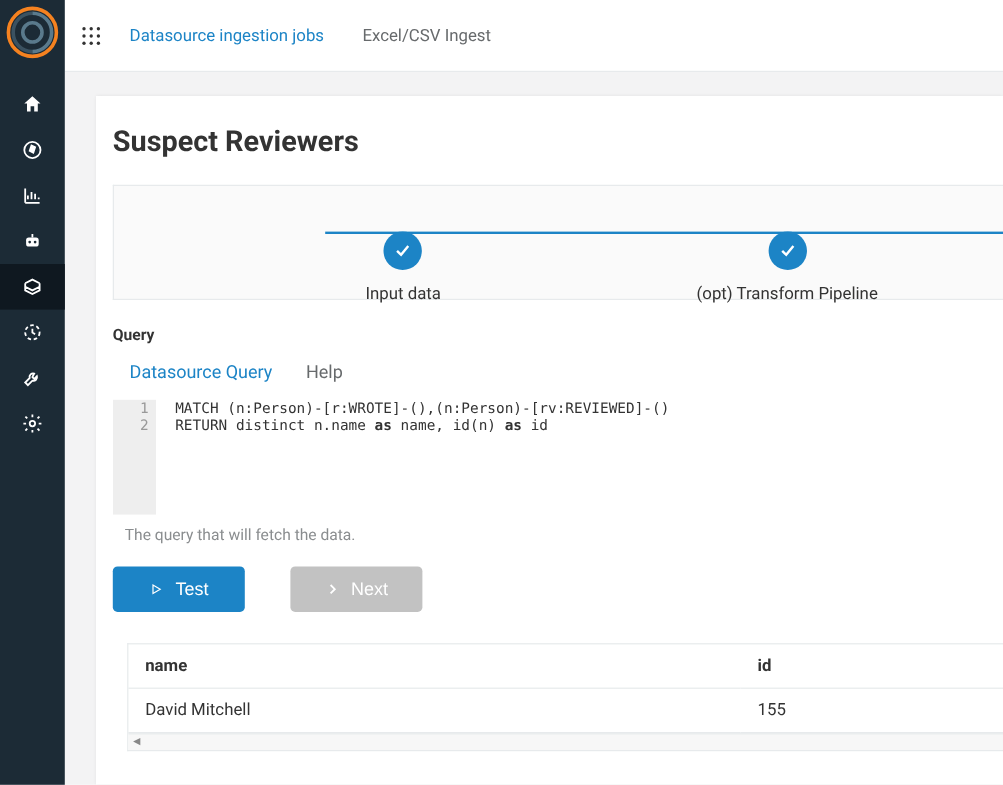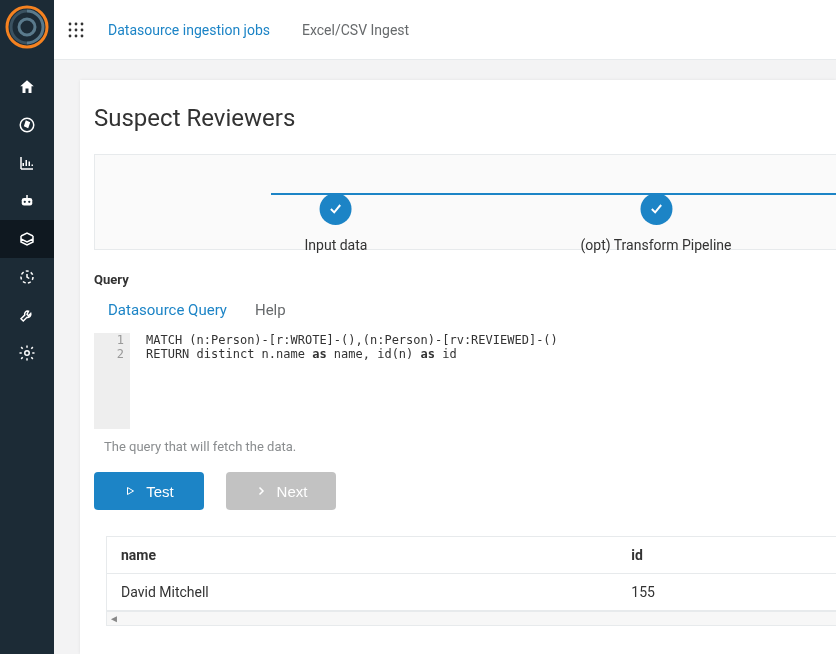--- a/index.html
+++ b/index.html
@@ -63,21 +63,21 @@
   }
   .panel {
     position: absolute;
     left: 26px; top: 20px; right: 0; bottom: 0;
     background: #fff;
     box-shadow: 0 0 3px rgba(0,0,0,.08);
     padding: 24px 0 0 0;
   }
   h1.page-title {
     font-size: 24px;
-    font-weight: 400;
+    font-weight: 700;
     color: #333;
     padding: 0 14px 22px 14px;
   }
   .stepper {
     background: #fafafa;
     border: 1px solid #e7eaec;
     border-right: none;
     margin: 0 0 22px 14px;
     position: relative;
     height: 96px;
@@ -140,21 +140,21 @@
     color: #999;
     user-select: none;
   }
   .code-lines { flex: 1; padding: 0 16px; background: #fff; white-space: pre; }
   .code-lines .kw { font-weight: 700; }
   .helper-text {
     font-size: 13px;
     color: #8a8d8f;
     padding: 10px 14px 18px 24px;
   }
-  .btn-row { display: flex; gap: 22px; padding: 0 14px 26px 14px; }
+  .btn-row { display: flex; gap: 38px; padding: 0 14px 26px 14px; }
   .btn {
     display: flex; align-items: center; justify-content: center;
     gap: 10px;
     height: 38px;
     width: 110px;
     border-radius: 4px;
     font-size: 15px;
     cursor: pointer;
     border: none;
     color: #fff;

